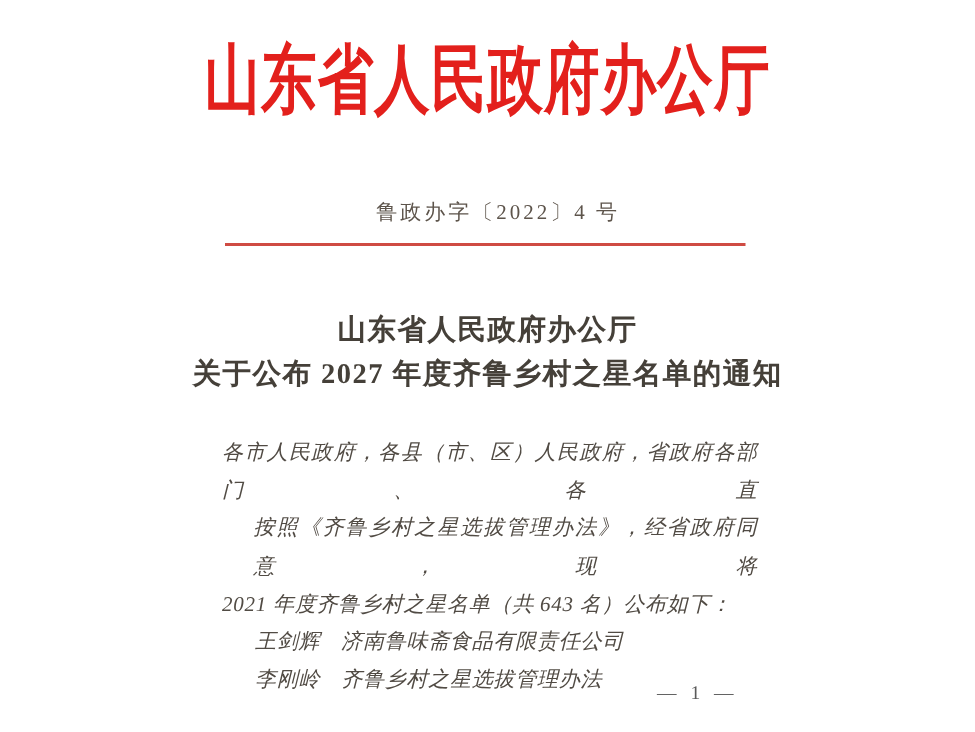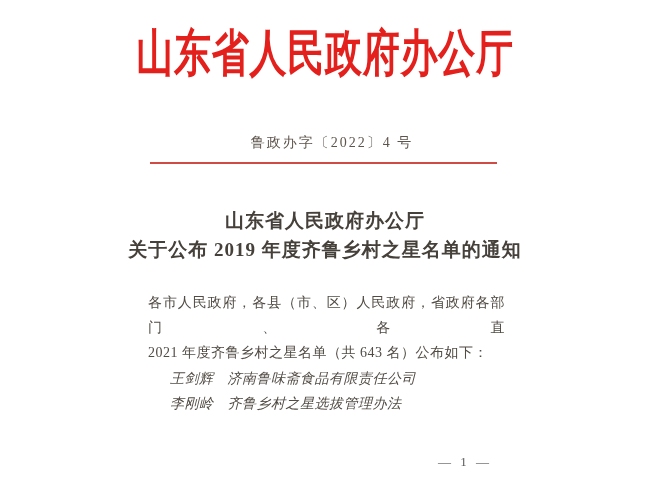--- a/index.html
+++ b/index.html
@@ -75,20 +75,21 @@
     top: 290px;
     left: 148px;
     width: 357px;
     font-size: 14px;
     line-height: 25.2px;
     color: #514b44;
     letter-spacing: 0.5px;
   }
   .body-line {
     white-space: nowrap;
+    font-style: italic;
   }
   .body-line.fill {
     white-space: normal;
     text-align: justify;
     text-align-last: justify;
   }
   .body-line.indent {
     padding-left: 21px;
     width: 336px;
   }
@@ -121,25 +122,26 @@
   <div class="masthead">
     <span class="masthead-inner">山东省人民政府办公厅</span>
   </div>
 
   <div class="doc-number">鲁政办字〔2022〕4 号</div>
 
   <div class="red-rule"></div>
 
   <div class="notice-title">
     <div>山东省人民政府办公厅</div>
-    <div>关于公布 2019 年度齐鲁乡村之星名单的通知</div>
+    <div>关于公布 2027 年度齐鲁乡村之星名单的通知</div>
   </div>
 
   <div class="body-block">
     <div class="body-line fill">各市人民政府，各县（市、区）人民政府，省政府各部门、各直</div>
+    <div class="body-line fill indent">按照《齐鲁乡村之星选拔管理办法》，经省政府同意，现将</div>
     <div class="body-line">2021 年度齐鲁乡村之星名单（共 643 名）公布如下：</div>
 
     <div class="roster-line">
       <span>王剑辉</span><span class="roster-gap"></span><span>济南鲁味斋食品有限责任公司</span>
     </div>
     <div class="roster-line">
       <span>李刚岭</span><span class="roster-gap"></span><span>齐鲁乡村之星选拔管理办法</span>
     </div>
 
   </div>

